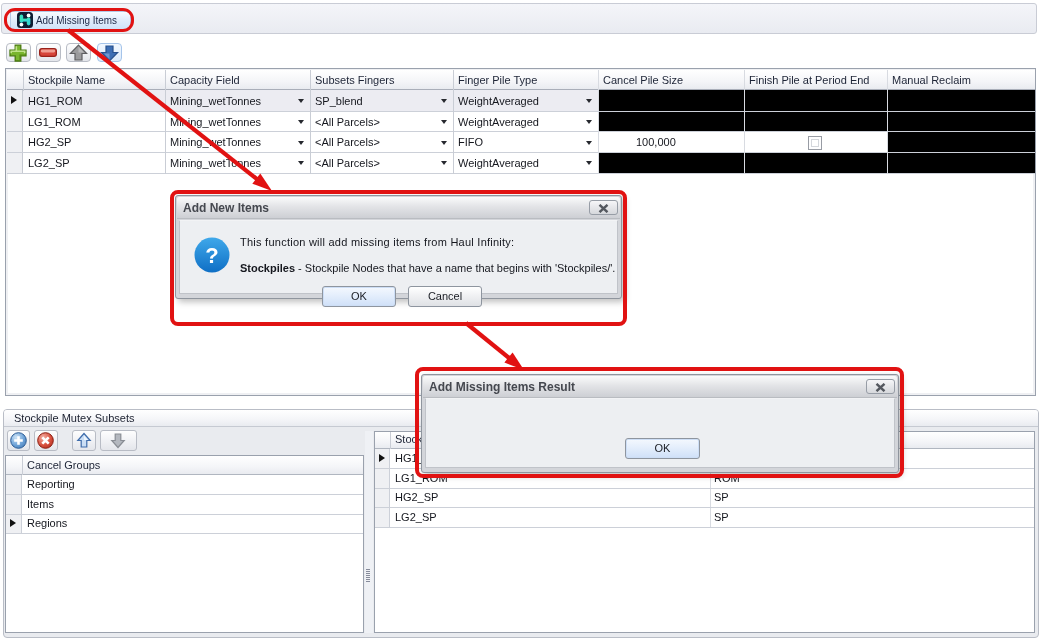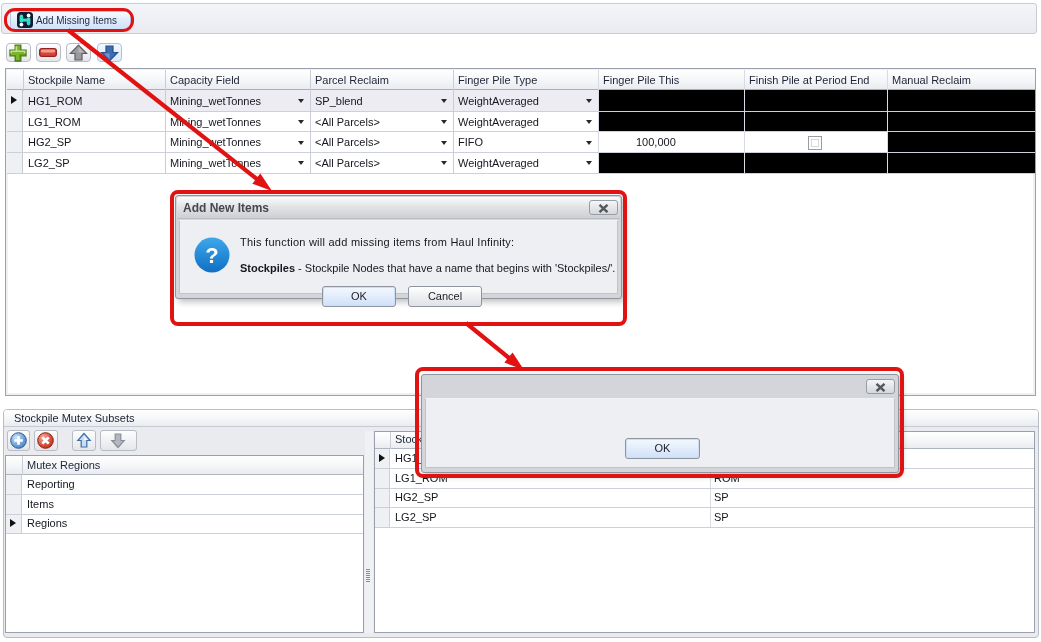--- a/index.html
+++ b/index.html
@@ -63,23 +63,23 @@
     <path d="M9.5 14.2L4 8.4H9.5z" fill="#6e97d2"></path>
   </svg>
 
 <div class="a" style="left:5px;top:68px;width:1031px;height:328px;border:1px solid #9aa1ad;background:#fff;box-shadow:inset 0 0 0 2px #eff0f3"></div>
 <div id="ug">
  <div class="a hdrgrad" style="left:7px;top:70px;width:1028px;height:20px;border-bottom:1px solid #a9aeb9"></div>
  <div class="a" style="left:7px;top:90px;width:16px;height:84px;background:#eff0f3;border-right:1px solid #c6cad2"></div>
  <div class="a" style="left:23px;top:90px;width:1012px;height:21px;background:#ececf2"></div>
  <div class="htxt" style="left:28px;top:70px">Stockpile Name</div>
  <div class="htxt" style="left:170px;top:70px">Capacity Field</div>
- <div class="htxt" style="left:315px;top:70px">Parcel Reclaim</div>
+ <div class="htxt" style="left:315px;top:70px">Subsets Fingers</div>
  <div class="htxt" style="left:458px;top:70px">Finger Pile Type</div>
- <div class="htxt" style="left:603px;top:70px">Finger Pile This</div>
+ <div class="htxt" style="left:603px;top:70px">Cancel Pile Size</div>
  <div class="htxt" style="left:749px;top:70px">Finish Pile at Period End</div>
  <div class="htxt" style="left:892px;top:70px">Manual Reclaim</div>
 
  <div class="blk" style="left:598px;top:90px;width:437px;height:21px"></div>
  <div class="blk" style="left:598px;top:112px;width:437px;height:19px"></div>
  <div class="blk" style="left:887px;top:132px;width:148px;height:20px"></div>
  <div class="blk" style="left:598px;top:153px;width:437px;height:20px"></div>
 
  <div class="hline" style="left:7px;top:111px;width:1028px"></div>
  <div class="hline" style="left:7px;top:131px;width:1028px"></div>
@@ -160,21 +160,21 @@
   <path d="M8 1.5L14.2 8.5H10.8V15H5.2V8.5H1.8z" fill="#cadef5" stroke="#3e6cab" stroke-width="1.2"></path>
   <path d="M8 3.5L12 8H8z" fill="#eef5fd"></path>
  </svg>
  <div class="tbtn" style="left:100px;top:430px;width:37px;height:21px;border-radius:3px"></div>
  <svg class="a" style="left:110px;top:432px" width="16" height="17" viewBox="0 0 16 17">
   <path d="M8 15.5L1.8 8.5H5.2V2H10.8V8.5H14.2z" fill="#b4b8bf" stroke="#898d94" stroke-width="1.2"></path>
  </svg>
 
  <div class="a" style="left:5px;top:455px;width:359px;height:178px;border:1px solid #9aa1ad;background:#fff"></div>
  <div class="a hdrgrad" style="left:6px;top:456px;width:357px;height:19px;border-bottom:1px solid #b0b6c0"></div>
- <div class="htxt" style="left:27px;top:456px;line-height:19px">Mutex Regions</div>
+ <div class="htxt" style="left:27px;top:456px;line-height:19px">Cancel Groups</div>
  <div class="a" style="left:6px;top:475px;width:16px;height:59px;background:#eff0f3;border-right:1px solid #ccd0d8"></div>
  <div class="vline" style="left:22px;top:456px;height:19px"></div>
  <div class="hline" style="left:6px;top:494px;width:357px"></div>
  <div class="hline" style="left:6px;top:514px;width:357px"></div>
  <div class="hline" style="left:6px;top:533px;width:357px"></div>
  <div class="cell" style="left:27px;top:475px;line-height:19px">Reporting</div>
  <div class="cell" style="left:27px;top:494px;line-height:20px">Items</div>
  <div class="cell" style="left:27px;top:514px;line-height:19px">Regions</div>
  <div class="rowmark" style="left:10px;top:519px"></div>
 
@@ -220,20 +220,21 @@
     <text x="18" y="26" text-anchor="middle" font-family="Liberation Sans,sans-serif" font-size="22" font-weight="bold" fill="#fff">?</text>
    </svg>
    <div class="a" style="left:60px;top:40px;line-height:14px"><b>Stockpiles</b> - Stockpile Nodes that have a name that begins with 'Stockpiles/'.</div>
    <div class="a" style="left:60px;top:14px;line-height:14px;letter-spacing:0.25px">This function will add missing items from Haul Infinity:</div>
    <div class="btn ok" style="left:142px;top:65px;width:74px">OK</div>
    <div class="btn nrm" style="left:228px;top:65px;width:74px">Cancel</div>
   </div>
  </div>
 
  <div class="win" style="left:421px;top:374px;width:478px;height:99px">
+  <div class="wtitle">Add Missing Items Result</div>
   <div class="xbtn" style="right:3px;top:4px"><svg width="11" height="9" viewBox="0 0 11 9" style="margin-top:3px">
           <path d="M1.5 0.8L9.5 8.2M9.5 0.8L1.5 8.2" stroke="#54585f" stroke-width="2.4"></path>
         </svg></div>
   <div class="wbody" style="left:3px;right:3px;top:23px;bottom:4px">
    <div class="btn ok" style="left:199px;top:39px;width:75px">OK</div>
   </div>
  </div>
 </div>
 
 <div class="redbox" style="left:4px;top:8px;width:130px;height:24px;border-radius:11px;border-width:3px"></div>

